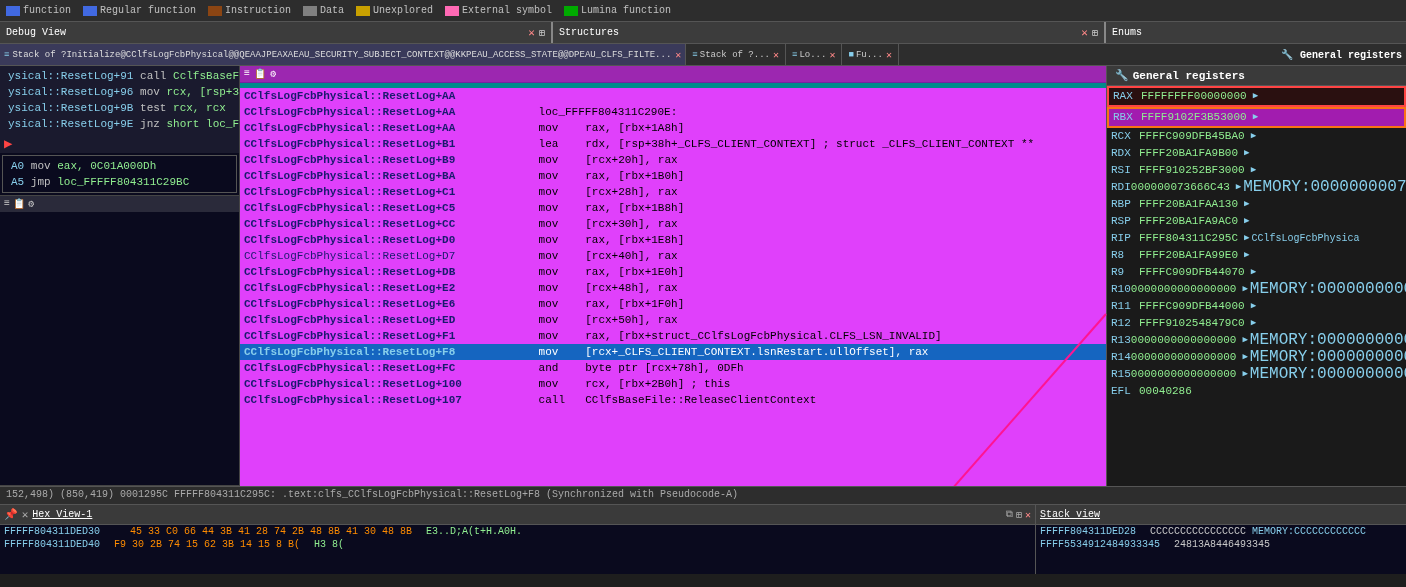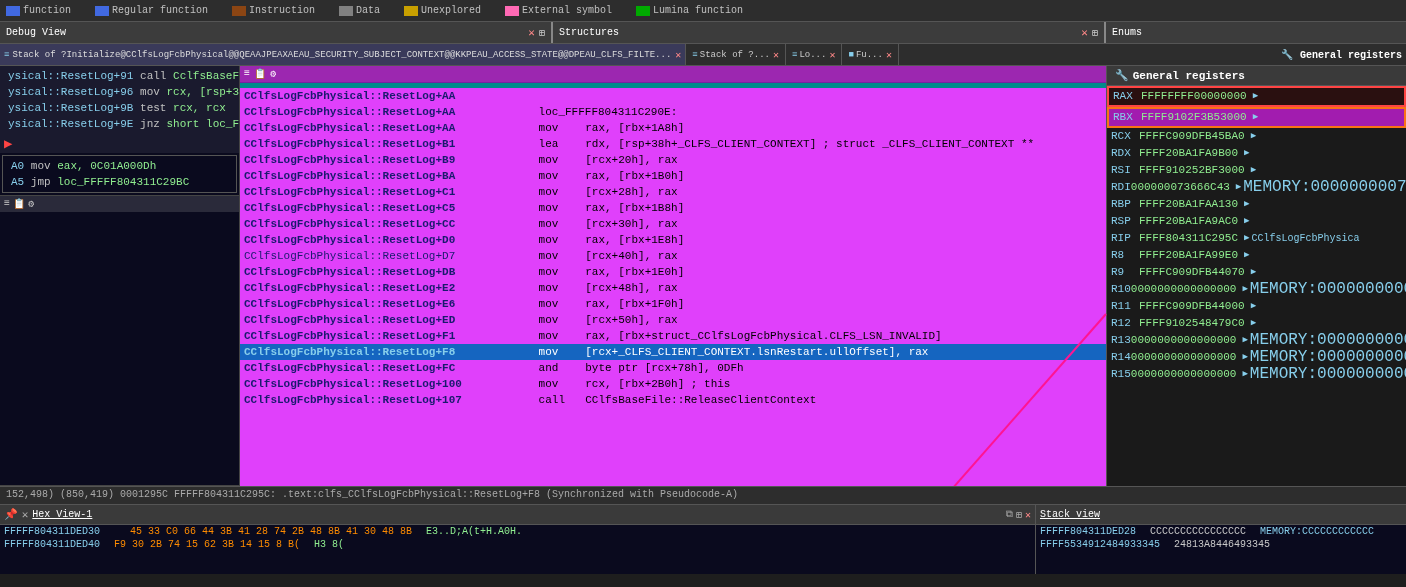--- a/index.html
+++ b/index.html
@@ -13,21 +13,21 @@
       height: 587px;
     }
 
     
     .legend-bar {
       background: #2d2d2d;
       border-bottom: 1px solid #555;
       padding: 3px 6px;
       display: flex;
       align-items: center;
-      gap: 24px;
+      gap: 12px;
       height: 22px;
     }
     .legend-item {
       display: flex;
       align-items: center;
       gap: 3px;
       font-size: 10px;
       color: #c0c0c0;
     }
     .legend-color {
@@ -499,20 +499,24 @@
         <span class="reg-value">0000000000000000</span>
         <span class="reg-arrow">▶</span>
         <span class="reg-ref">MEMORY:00000000000</span>
       </div>
       <div class="reg-line">
         <span class="reg-name">R15</span>
         <span class="reg-value">0000000000000000</span>
         <span class="reg-arrow">▶</span>
         <span class="reg-ref">MEMORY:00000000000</span>
       </div>
+      <div class="reg-line">
+        <span class="reg-name">EFL</span>
+        <span class="reg-value">00040286</span>
+      </div>
     </div>
 
     <svg class="arrow-svg" width="1406" height="420">
 
       <line x1="1106" y1="248" x2="930" y2="448" stroke="#ff1493" stroke-width="2" marker-end="url(#arrowhead)"></line>
       <defs>
         <marker id="arrowhead" markerWidth="8" markerHeight="6" refX="8" refY="3" orient="auto">
           <polygon points="0 0, 8 3, 0 6" fill="#ff1493"></polygon>
         </marker>
       </defs>
@@ -549,21 +553,21 @@
       </div>
     </div>
 
     <div class="stack-panel">
       <div class="panel-tab-bar">
         <span class="panel-tab active">Stack view</span>
       </div>
       <div class="panel-content">
         <span class="addr">FFFFF804311DED28</span>
         <span style="color:#c8c8c8; margin-left:8px;">CCCCCCCCCCCCCCCC</span>
-        <span style="color:#87ceeb; margin-left:8px;">MEMORY:CCCCCCCCCCCC</span>
+        <span style="color:#87ceeb; margin-left:0;">MEMORY:CCCCCCCCCCCC</span>
       </div>
       <div class="panel-content">
         <span class="addr">FFFF5534912484933345</span>
         <span style="color:#c8c8c8; margin-left:8px;">24813A8446493345</span>
       </div>
     </div>
   </div>
 
 </div>
 

